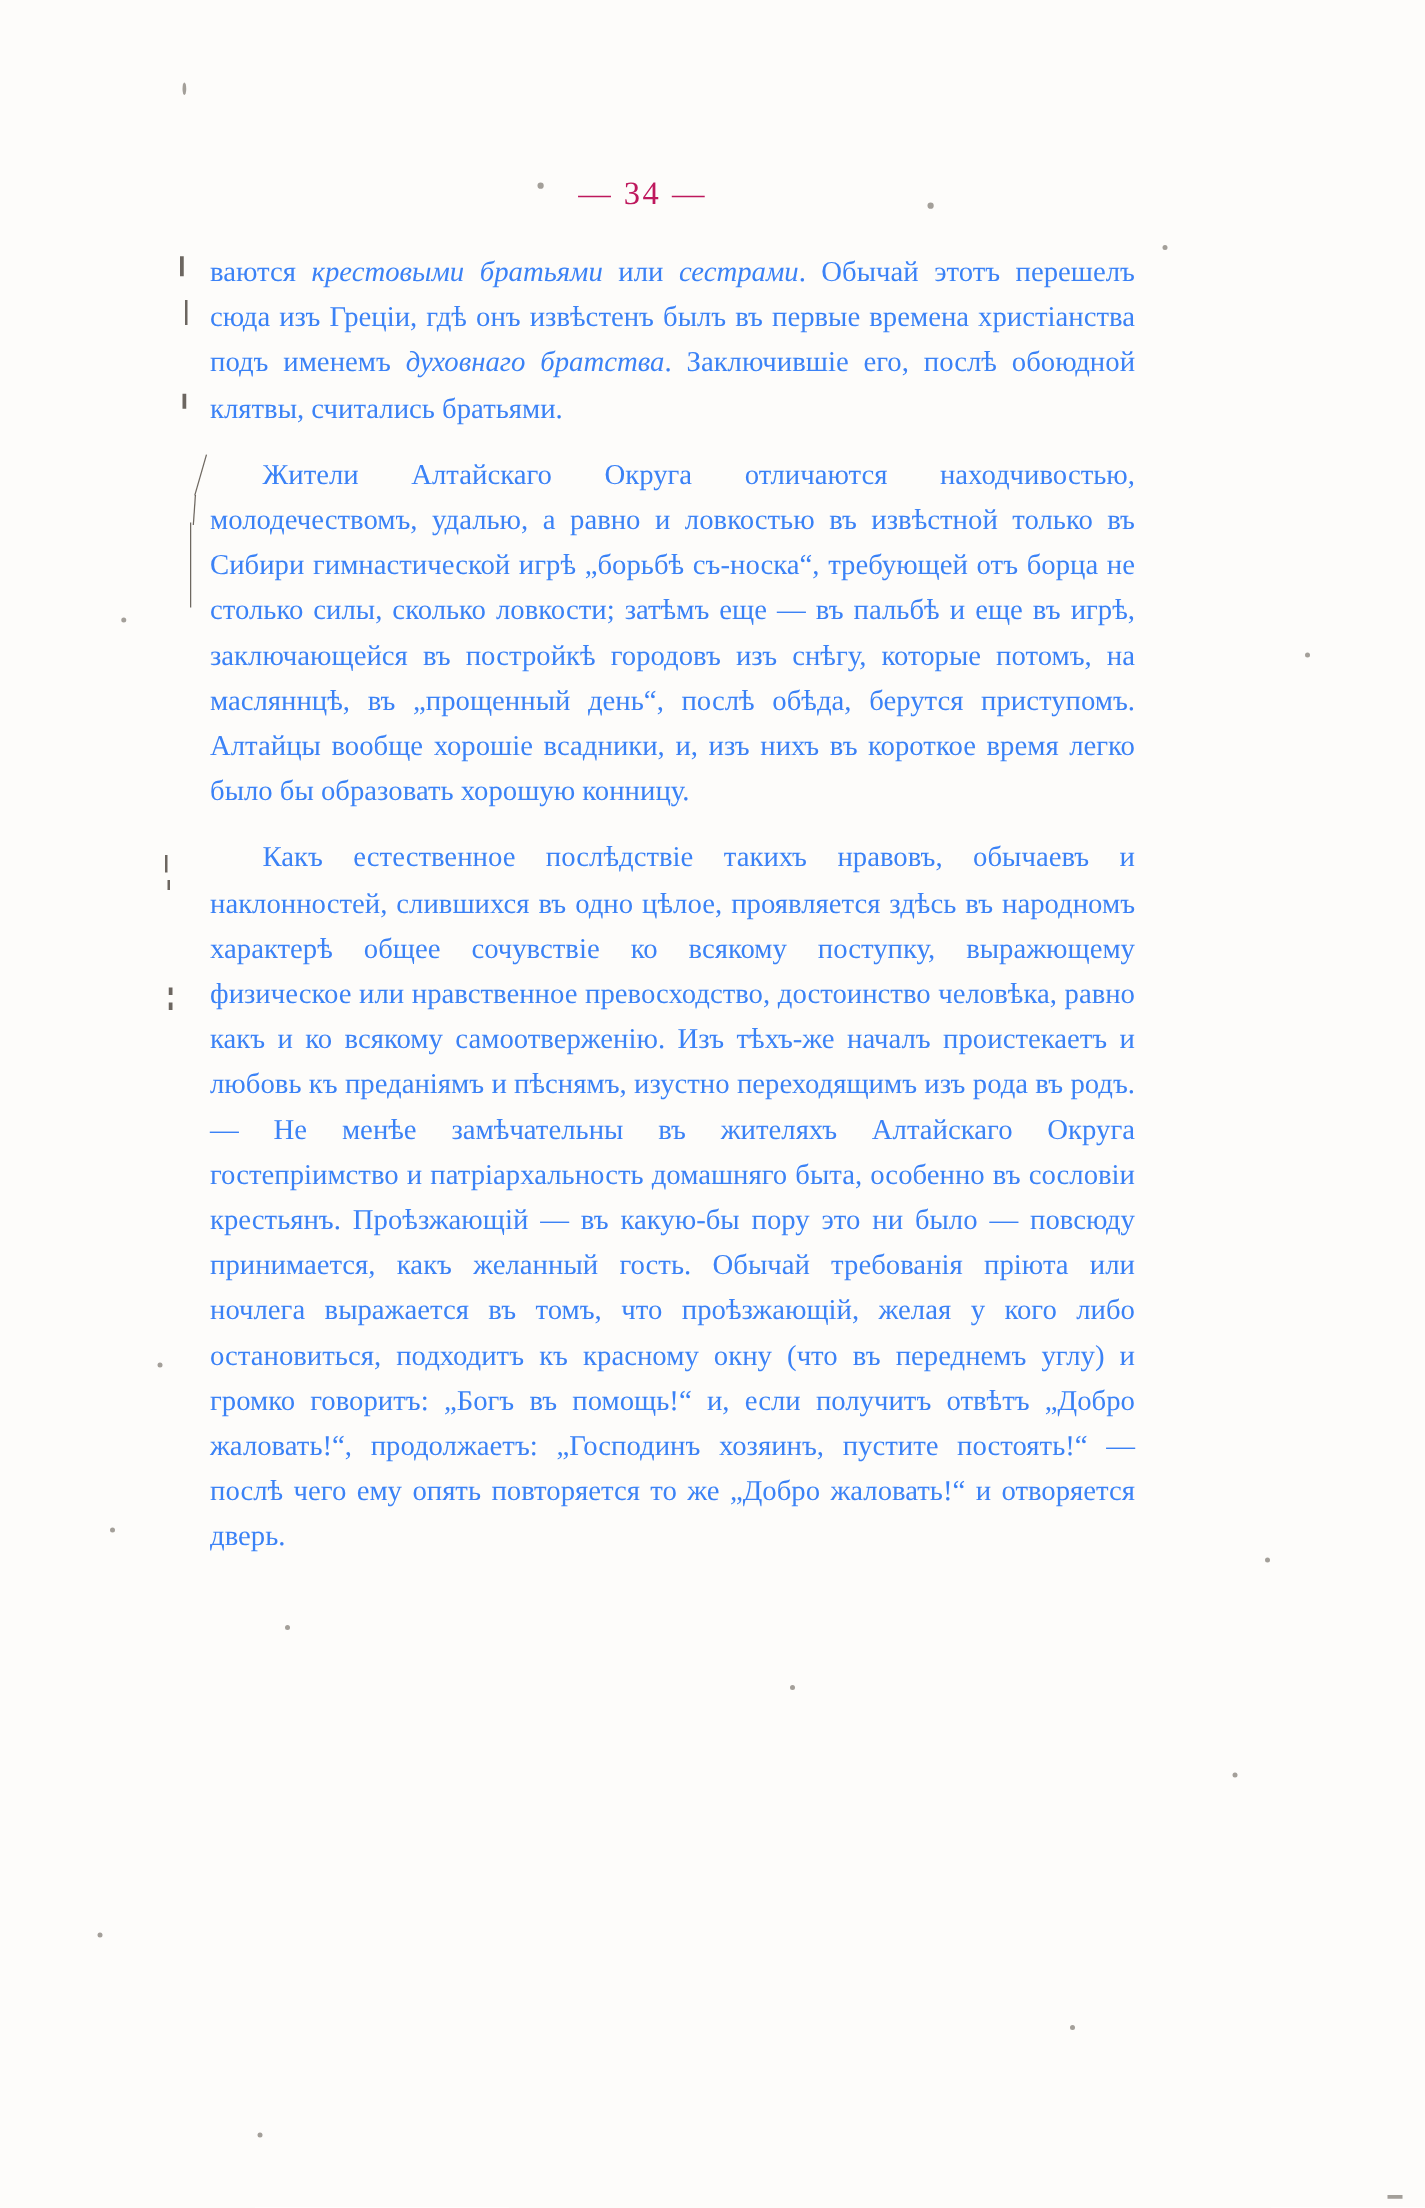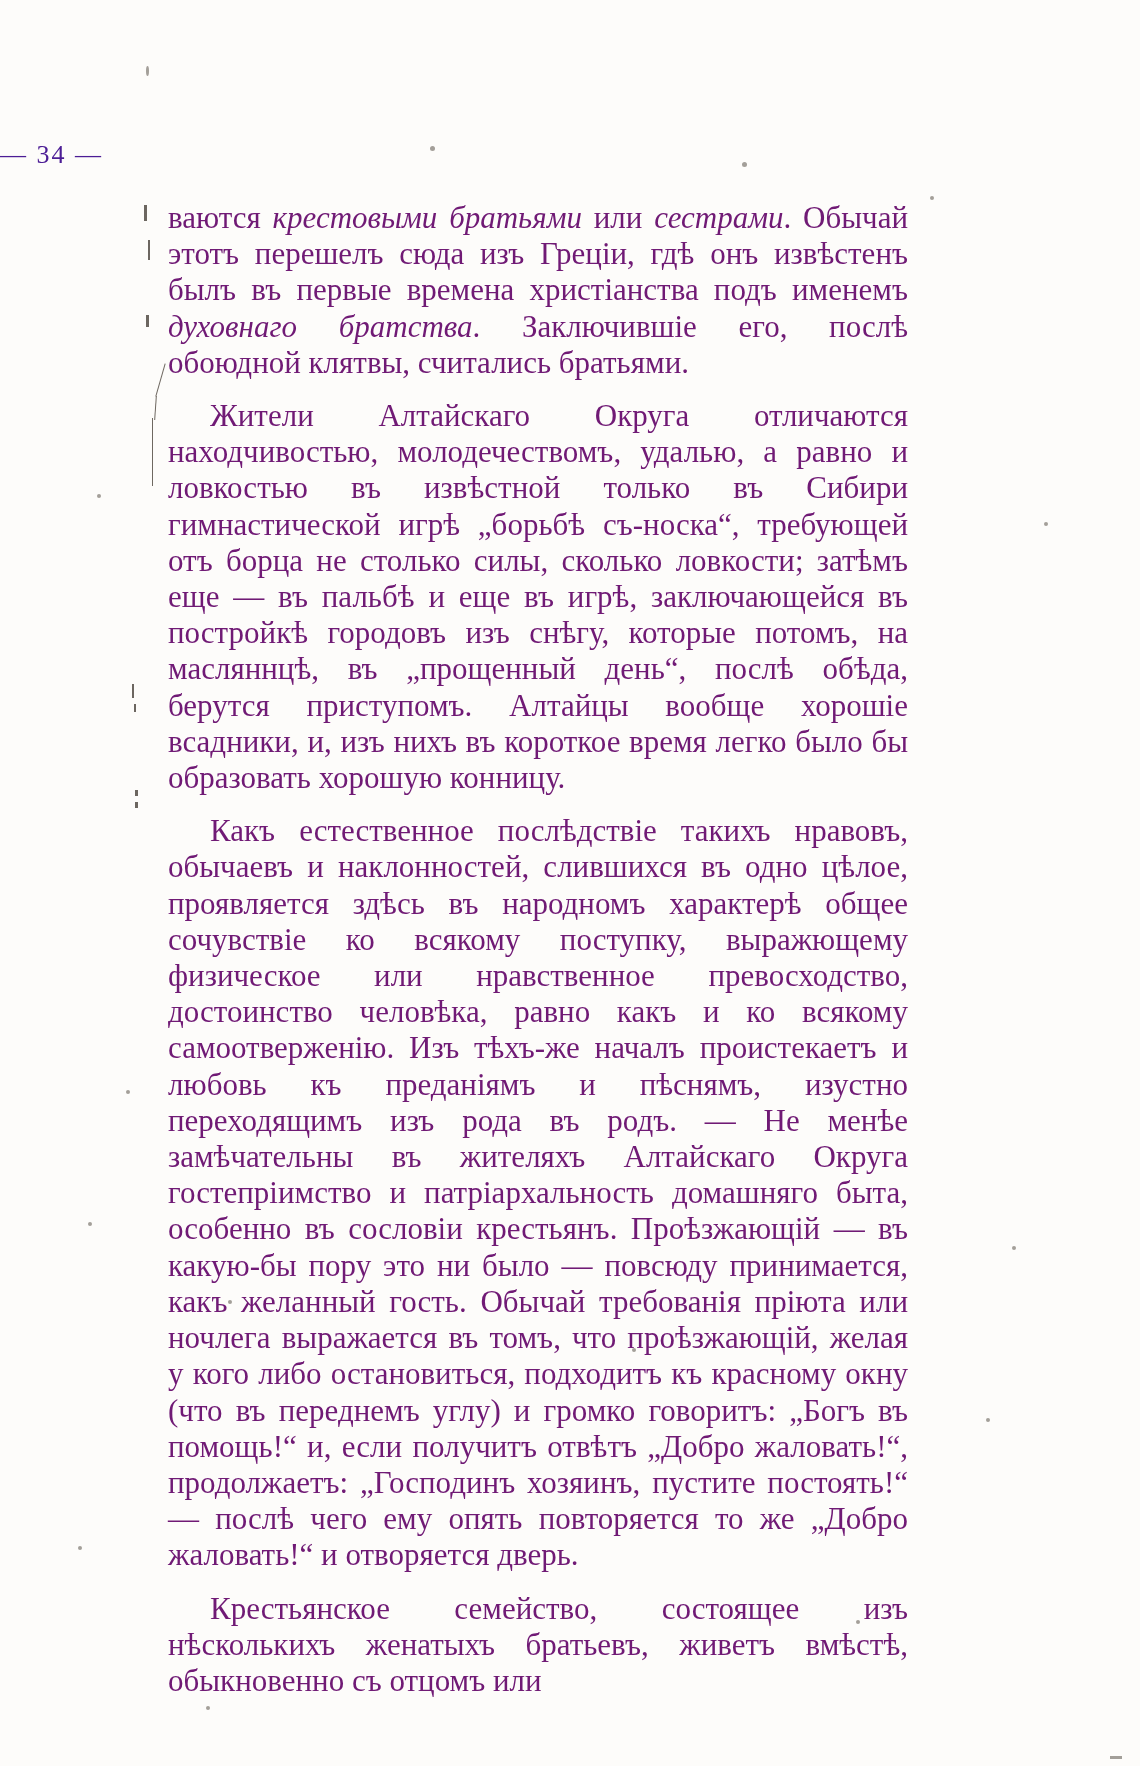--- a/index.html
+++ b/index.html
@@ -27,34 +27,35 @@
     position: absolute;
     background: #5a5248;
     border-radius: 50%;
     opacity: .55;
   }
   .page-number {
     position: absolute;
     top: 140px;
     left: 0;
     width: 1028px;
+    text-align: center;
     font-size: 26px;
     letter-spacing: 2px;
     font-family: "Liberation Serif", serif;
-    color: #4c1d95;
+    color: #be185d;
   }
   .text-block {
     position: absolute;
     left: 168px;
     top: 200px;
     width: 740px;
-    font-size: 31px;
+    font-size: 23px;
     line-height: 36.2px;
     text-align: justify;
-    color: #701a75;
+    color: #3b82f6;
     font-family: "Liberation Serif", serif;
   }
   p {
     margin: 0 0 0 0;
   }
   p.indent {
     text-indent: 42px;
     margin-top: 17px;
   }
   p + p {
@@ -108,16 +109,15 @@
   <div class="margin-mark" style="left:134px;top:704px;width:2px;height:8px;"></div>
   <div class="margin-mark" style="left:135px;top:790px;width:3px;height:6px;"></div>
   <div class="margin-mark" style="left:135px;top:802px;width:3px;height:6px;"></div>
 
   <div class="page-number">— 34 —</div>
 
   <div class="text-block" id="body-text">
       <p><span>ваются </span><span class="ital">крестовыми братьями</span><span> или </span><span class="ital">сестрами</span><span>. Обычай этотъ перешелъ сюда изъ Греціи, гдѣ онъ извѣстенъ былъ въ первые времена христіанства подъ именемъ </span><span class="ital">духовнаго братства</span><span>. Заключившіе его, послѣ обоюдной клятвы, считались братьями.</span></p>
       <p class="indent"><span>Жители Алтайскаго Округа отличаются находчивостью, молодечествомъ, удалью, а равно и ловкостью въ извѣстной только въ Сибири гимнастической игрѣ „борьбѣ съ-носка“, требующей отъ борца не столько силы, сколько ловкости; затѣмъ еще — въ пальбѣ и еще въ игрѣ, заключающейся въ постройкѣ городовъ изъ снѣгу, которые потомъ, на масляннцѣ, въ „прощенный день“, послѣ обѣда, берутся приступомъ. Алтайцы вообще хорошіе всадники, и, изъ нихъ въ короткое время легко было бы образовать хорошую конницу.</span></p>
       <p class="indent"><span>Какъ естественное послѣдствіе такихъ нравовъ, обычаевъ и наклонностей, слившихся въ одно цѣлое, проявляется здѣсь въ народномъ характерѣ общее сочувствіе ко всякому поступку, выражющему физическое или нравственное превосходство, достоинство человѣка, равно какъ и ко всякому самоотверженію. Изъ тѣхъ-же началъ проистекаетъ и любовь къ преданіямъ и пѣснямъ, изустно переходящимъ изъ рода въ родъ. — Не менѣе замѣчательны въ жителяхъ Алтайскаго Округа гостепріимство и патріархальность домашняго быта, особенно въ сословіи крестьянъ. Проѣзжающій — въ какую-бы пору это ни было — повсюду принимается, какъ желанный гость. Обычай требованія пріюта или ночлега выражается въ томъ, что проѣзжающій, желая у кого либо остановиться, подходитъ къ красному окну (что въ переднемъ углу) и громко говоритъ: „Богъ въ помощь!“ и, если получитъ отвѣтъ „Добро жаловать!“, продолжаетъ: „Господинъ хозяинъ, пустите постоять!“ — послѣ чего ему опять повторяется то же „Добро жаловать!“ и отворяется дверь.</span></p>
-      <p class="indent"><span>Крестьянское семейство, состоящее изъ нѣсколькихъ женатыхъ братьевъ, живетъ вмѣстѣ, обыкновенно съ отцомъ или</span></p>
     </div>
 
 </div>
 
 </body></html>

